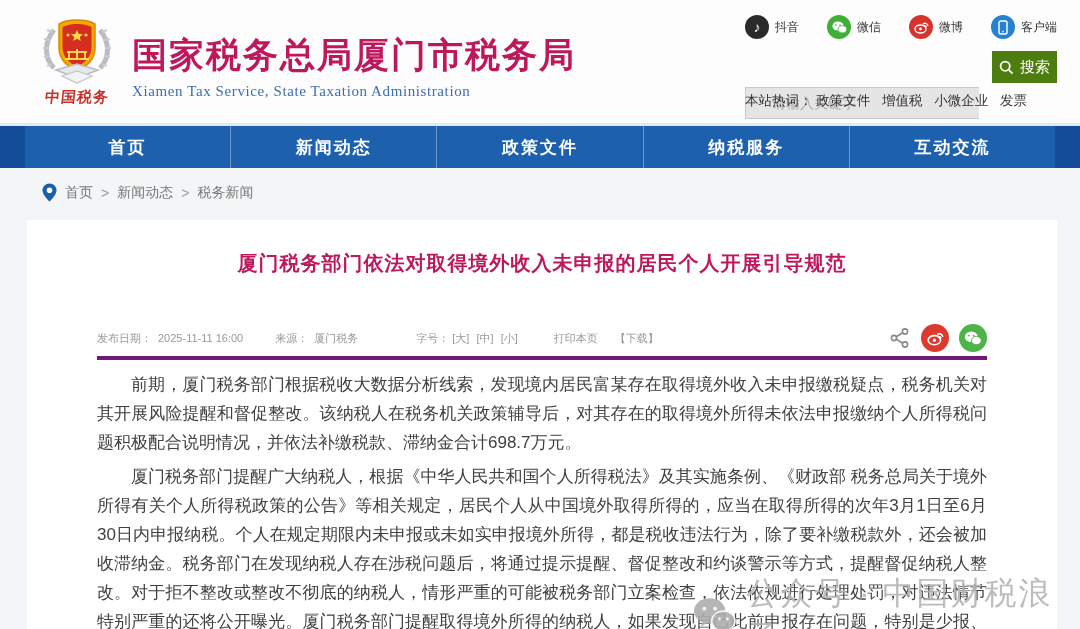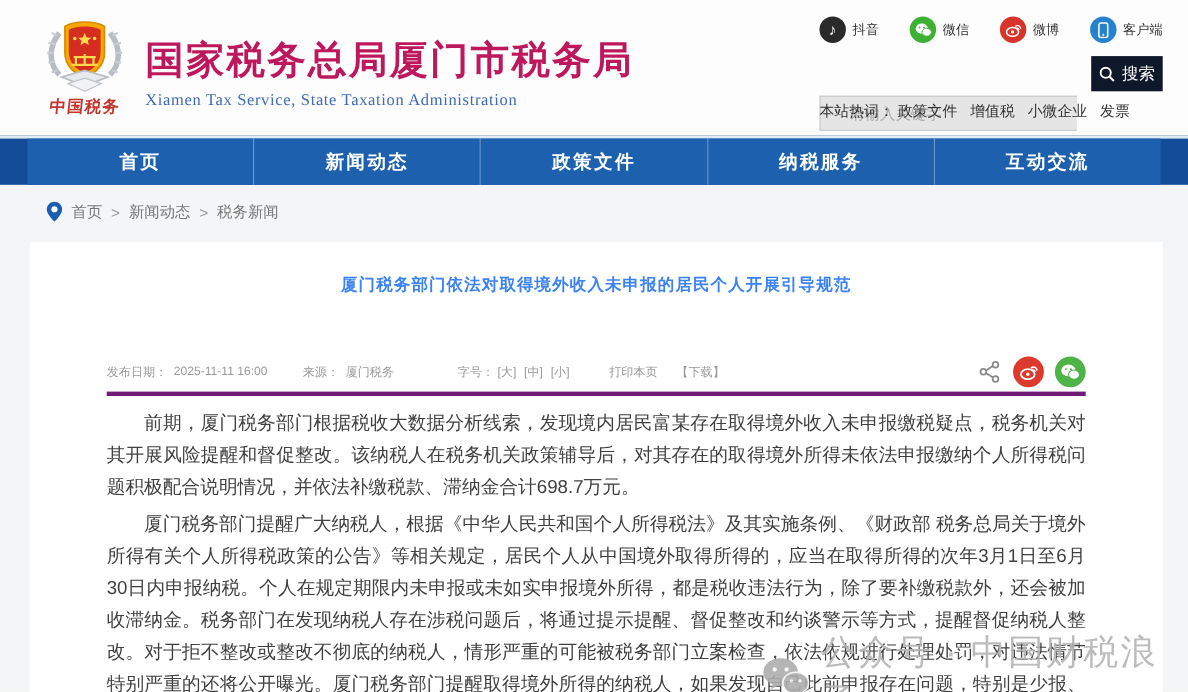--- a/index.html
+++ b/index.html
@@ -28,21 +28,21 @@
   .badge.douyin { background:#2a2a2a; font-size:14px; }
   .badge.wechat { background:#3eb134; }
   .badge.weibo  { background:#d8342b; }
   .badge.client { background:#2681cf; }
 
   
   .search-row { position:absolute; top:51px; left:745px; width:312px; height:32px; display:flex; }
   .search-input { flex:1; height:32px; border:1px solid #c9c9c9; border-right:none; background:#e5e5e5;
                   padding:0 26px; font-size:14px; color:#333; outline:none;margin-top:36px; }
   .search-input::placeholder { color:#aaa; }
-  .search-btn { width:98px; height:32px; background:#0f172a; color:#fff; border:none; font-size:15px;
+  .search-btn { width:98px; height:32px; background:#4d7c0f; color:#fff; border:none; font-size:15px;
                 display:flex; align-items:center; justify-content:center; gap:6px; cursor:pointer;margin-left:13px; }
 
   .hotwords { position:absolute; top:92px; left:745px; width:330px; font-size:13.5px; color:#333; }
   .hotwords .hw-label { color:#333; }
   .hotwords a { color:#333; text-decoration:none; margin-right:8px; cursor:pointer; }
 
   
   .nav { position:absolute; top:123px; left:0; width:1080px; height:45px; background:#134c98;
          border-top:3px solid #e2ebf5; }
   .nav-inner { position:absolute; left:25px; right:25px; top:0; bottom:0; display:flex; background:#1c60ae; }
@@ -52,21 +52,21 @@
   .nav-item:last-child { border-right:none; }
 
   
   .breadcrumb { position:absolute; top:183px; left:42px; display:flex; align-items:center; gap:8px;
                 font-size:14px; color:#777; }
   .breadcrumb .crumb { cursor:pointer; }
   .breadcrumb .sep { color:#999; }
 
   
   .content-box { position:absolute; top:220px; left:27px; width:1030px; height:409px; background:#fff; }
-  .article-title { margin-top:30px; text-align:center; font-size:15px; font-weight:bold; color:#3b82f6;
+  .article-title { margin-top:30px; text-align:center; font-size:20px; font-weight:bold; color:#be185d;
                    letter-spacing:1px; }
   .meta-row { position:absolute; top:100px; left:70px; right:70px; height:40px; display:flex;
               align-items:center; font-size:11px; color:#999; border-bottom:4px solid #701a75; }
   .meta-row .m { margin-right:6px; white-space:nowrap; }
   .meta-gap { width:26px; }
   .meta-size a { color:#999; text-decoration:none; margin-right:4px; cursor:pointer; }
   .meta-actions { margin-left:26px; }
   .meta-actions span { margin-right:14px; cursor:pointer; }
   .meta-share { margin-left:auto; display:flex; align-items:center; gap:10px; }
   .share-circle { width:28px; height:28px; border-radius:50%; display:flex; align-items:center;

